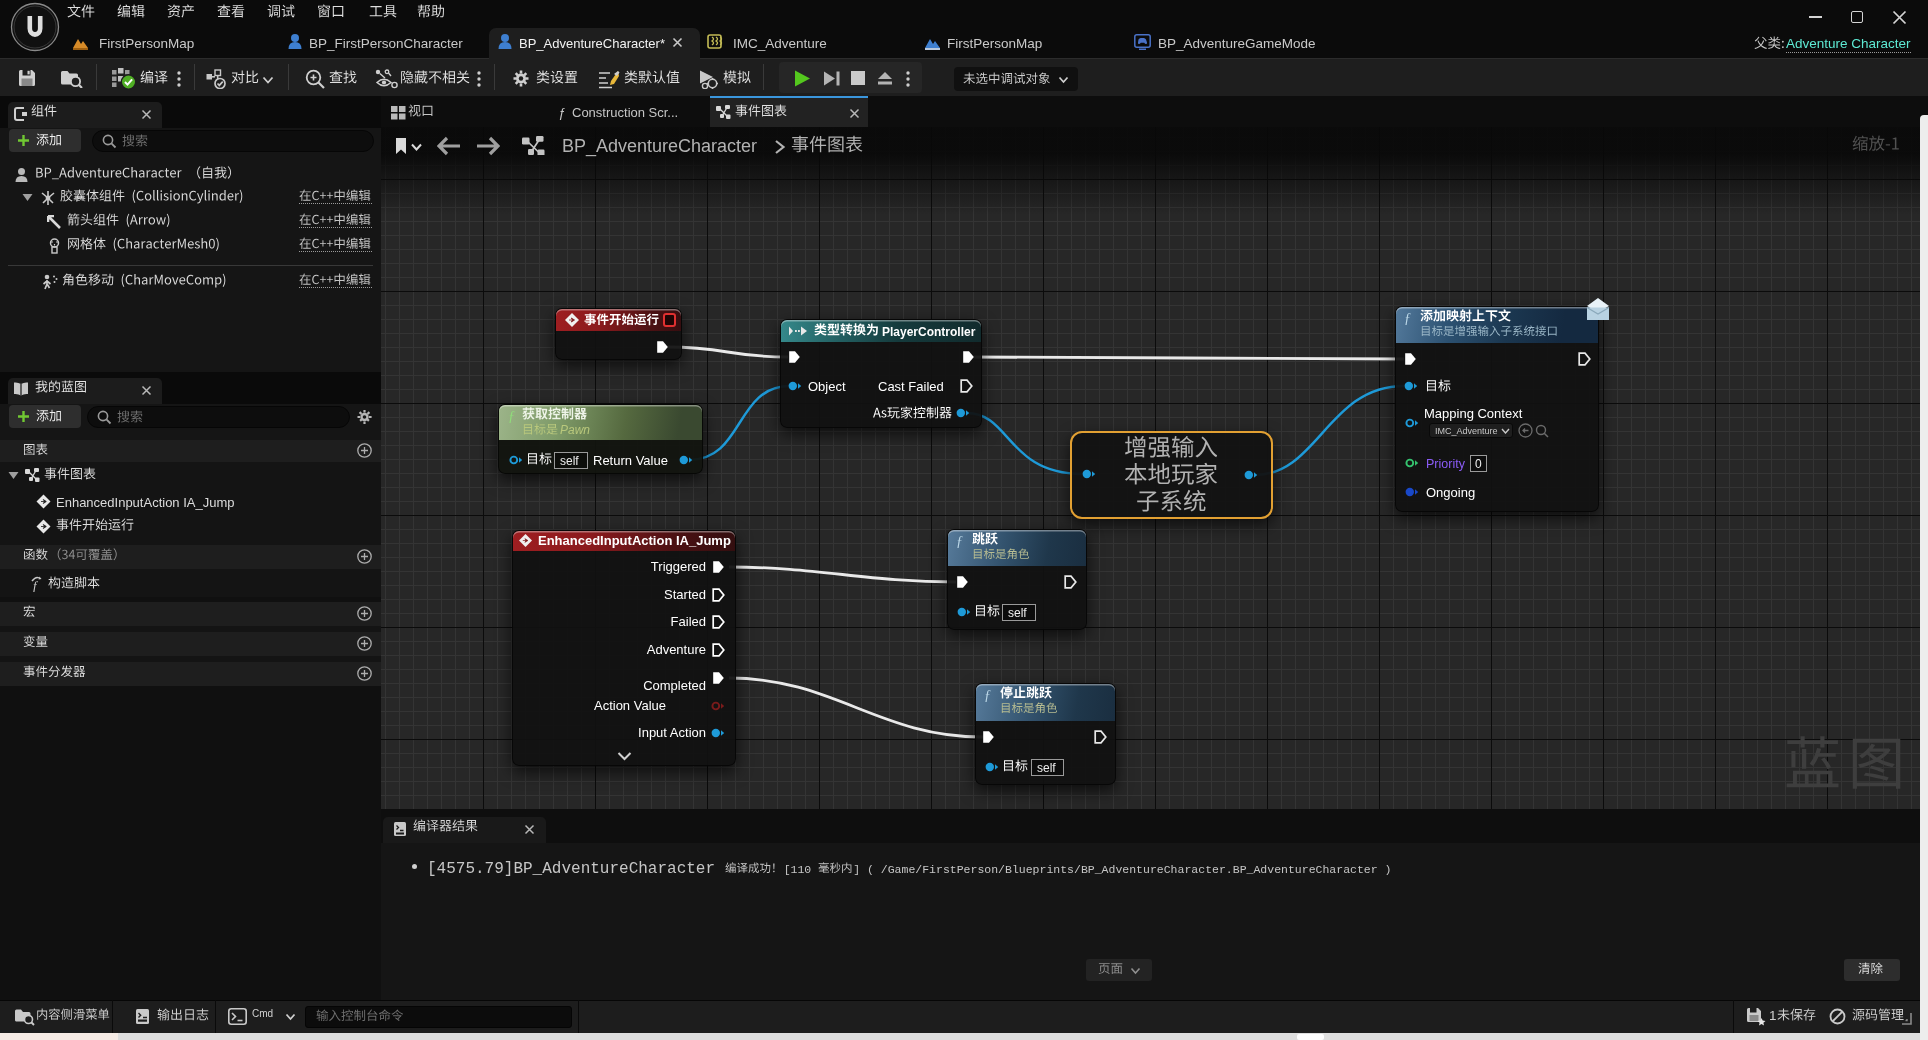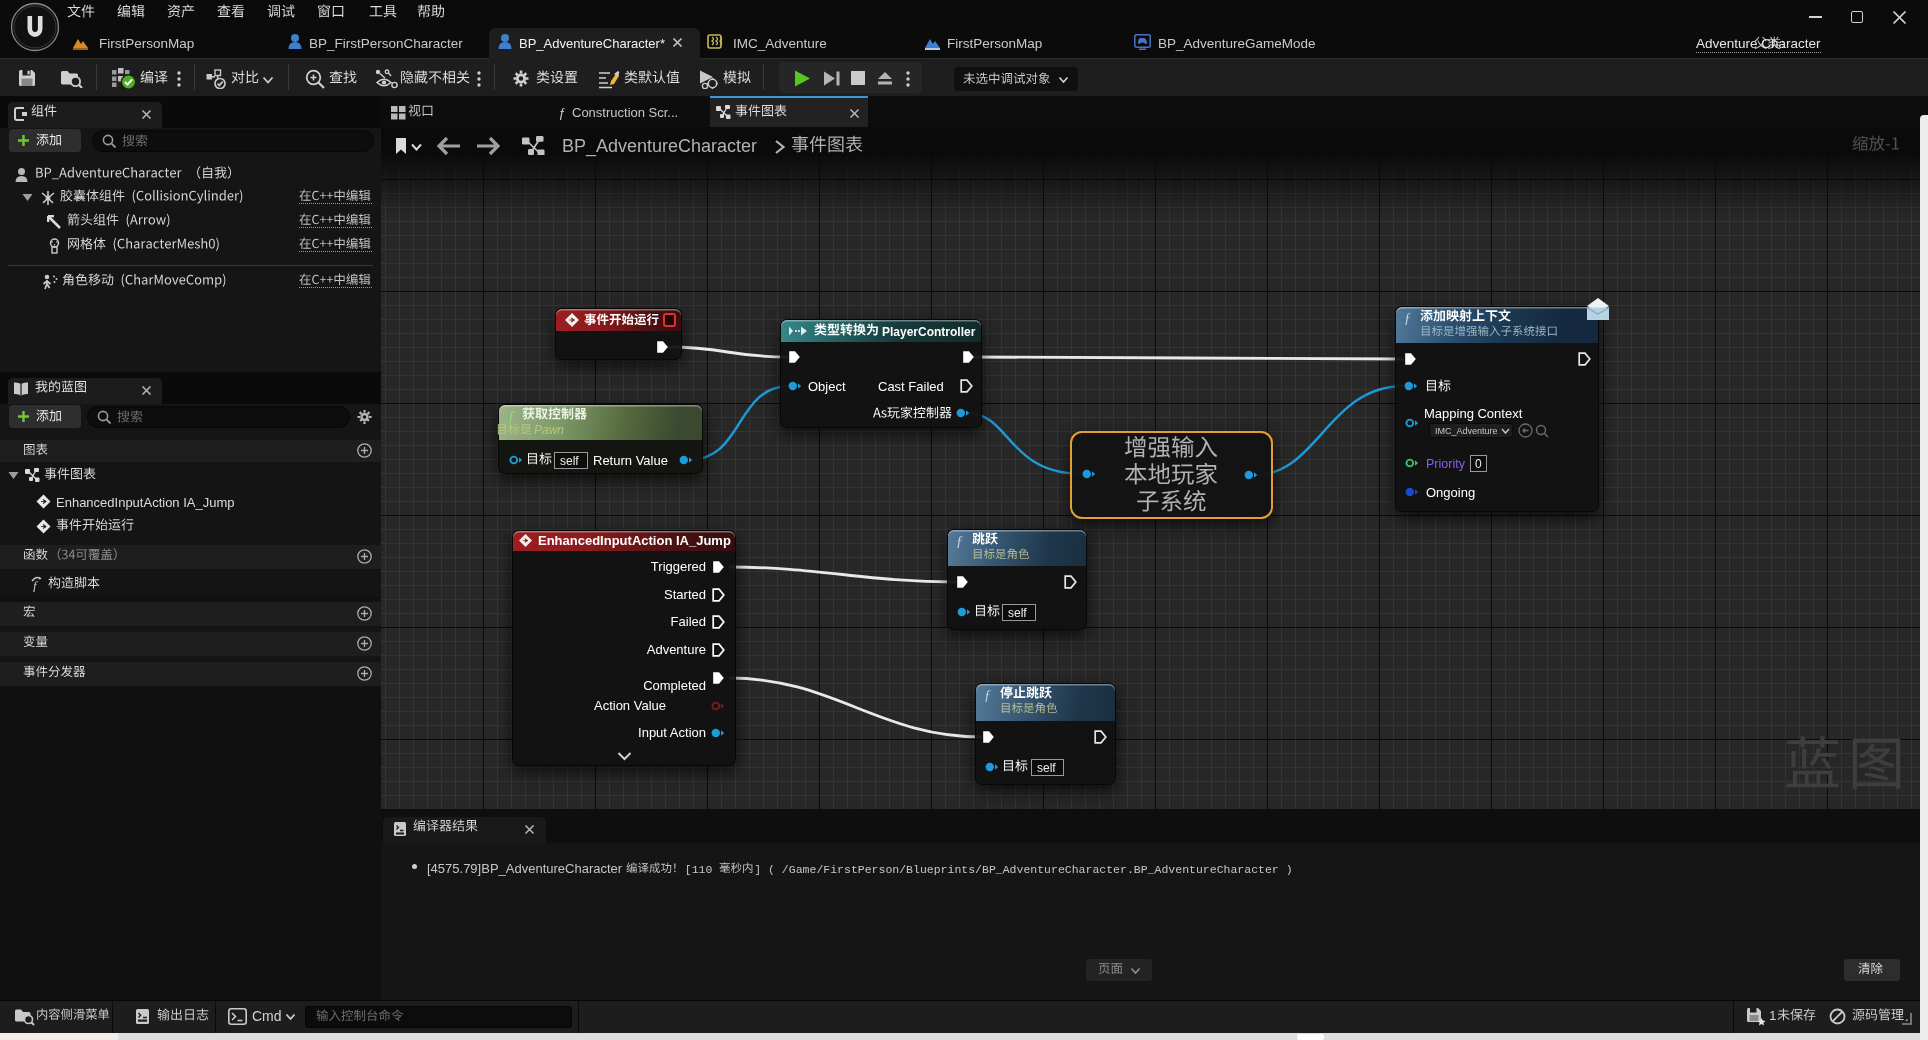--- a/index.html
+++ b/index.html
@@ -120,21 +120,21 @@
     <div style="position:absolute;left:1754px;top:36px;">
       <svg class="zh" width="32" height="16" viewBox="0 0 32 16">
         <g fill="#c9c9c9" transform="translate(0,11.9) scale(0.0135)">
           <use href="#z10" x="0"></use>
           <use href="#z11" x="1000"></use>
           <use href="#z12" x="2000"></use>
         </g>
       </svg>
     </div>
     <div class="abs" style="left:1786px;top:35.5px"></div>
-    <div class="tx" style="left:1696px;top:35.5px;font-size:13.5px;color:#e5e5e5;border-bottom:1px dotted #9a9a9a;padding-bottom:1px">Adventure Character</div>
+    <div class="tx" style="left:1786px;top:35.5px;font-size:13.5px;color:#5eead4;border-bottom:1px dotted #9a9a9a;padding-bottom:1px">Adventure Character</div>
     <div class="abs" style="left:0;top:58px;width:1928px;height:38px;background:#1e1e1e;border-top:1px solid #2c2c2c"></div>
     <div class="abs" style="left:489px;top:57px;width:211px;height:3px;background:#1e1e1e"></div>
     <svg class="abs" style="left:18px;top:69px" width="18" height="18">
 <path d="M1,2.5 a1.5,1.5 0 0 1 1.5,-1.5 H14 L17,4 V15.5 a1.5,1.5 0 0 1 -1.5,1.5 H2.5 A1.5,1.5 0 0 1 1,15.5 z" fill="#cfcfcf"></path>
 <rect x="4.5" y="1" width="8" height="5.5" fill="#1e1e1e"></rect>
       <rect x="9.5" y="1.8" width="2.2" height="3.6" fill="#cfcfcf"></rect>
 <rect x="3.5" y="9.5" width="11" height="7.5" fill="#888"></rect>
     </svg>
     <svg class="abs" style="left:60px;top:69px" width="24" height="19">
 <path d="M1,3.5 a1.5,1.5 0 0 1 1.5,-1.5 h5 l2,2.5 h7 a1.5,1.5 0 0 1 1.5,1.5 V14 a1.5,1.5 0 0 1 -1.5,1.5 h-14 A1.5,1.5 0 0 1 1,14 z" fill="#cfcfcf"></path>
@@ -954,21 +954,21 @@
       <svg class="zh" width="66" height="15" viewBox="0 0 66 15">
         <g fill="#eef4e8" transform="translate(0,11.4) scale(0.013)">
           <use href="#z86" x="0"></use>
           <use href="#z87" x="1000"></use>
           <use href="#z88" x="2000"></use>
           <use href="#z89" x="3000"></use>
           <use href="#z8a" x="4000"></use>
         </g>
       </svg>
     </div>
-    <div class="abs" style="left:496px;top:423px;display:flex">
+    <div class="abs" style="left:522px;top:423px;display:flex">
       <svg class="zh" width="37" height="14" viewBox="0 0 37 14">
         <g fill="#b9c87c" transform="translate(0,10.6) scale(0.012)">
           <use href="#z8b" x="0"></use>
           <use href="#z8c" x="1000"></use>
           <use href="#z8d" x="2000"></use>
         </g>
       </svg>
       <span style="font-size:12px;color:#b9c87c;font-style:italic;margin-left:1px;font-family:Liberation Sans">Pawn</span>
     </div>
     <svg style="position:absolute;left:509px;top:455px" width="14" height="10">
@@ -1254,21 +1254,21 @@
           <use href="#za3" x="4000"></use>
         </g>
       </svg>
     </div>
     <svg class="abs" style="left:524px;top:824px" width="11" height="11">
       <path d="M1.5,1.5 L9.5,9.5 M9.5,1.5 L1.5,9.5" stroke="#b9b9b9" stroke-width="1.5"></path>
     </svg>
     <div class="abs" style="left:381px;top:843px;width:1547px;height:157px;background:#151515"></div>
     <div class="abs" style="left:412px;top:864px;width:5px;height:5px;border-radius:50%;background:#cfcfcf"></div>
     <div class="abs" style="left:427px;top:860px;display:flex;align-items:baseline">
-      <span style="font-family:Liberation Sans, sans-serif;font-size:13px;color:#c6c6c6">[4575.79]BP_AdventureCharacter&nbsp;</span>
+      <span style="font-family:Liberation Mono, monospace;font-size:16px;color:#c6c6c6">[4575.79]BP_AdventureCharacter&nbsp;</span>
       <span style="position:relative;top:2px">
         <svg class="zh" width="59" height="13" viewBox="0 0 59 13">
           <g fill="#c6c6c6" transform="translate(0,10.1) scale(0.0115)">
             <use href="#z2" x="0"></use>
             <use href="#z13" x="1000"></use>
             <use href="#za4" x="2000"></use>
             <use href="#za5" x="3000"></use>
             <use href="#za6" x="4000"></use>
           </g>
         </svg>
@@ -1339,21 +1339,21 @@
           <use href="#zb5" x="3000"></use>
         </g>
       </svg>
     </div>
     <div class="abs" style="left:215px;top:1000px;width:1px;height:33px;background:#0a0a0a"></div>
     <svg class="abs" style="left:228px;top:1008px" width="19" height="17">
 <rect x="0.8" y="0.8" width="17.4" height="15.4" rx="2.5" fill="none" stroke="#c9c9c9" stroke-width="1.6"></rect>
 <path d="M4,5 l3.5,3.5 L4,12" stroke="#c9c9c9" stroke-width="1.6" fill="none"></path>
       <path d="M9.5,12.5 h5" stroke="#c9c9c9" stroke-width="1.6"></path>
     </svg>
-    <div class="tx" style="left:252px;top:1008px;font-size:14px;color:#d2d2d2">Cmd</div>
+    <div class="tx" style="left:252px;top:1008px;font-size:10px;color:#d2d2d2">Cmd</div>
     <svg class="abs" style="left:285px;top:1013px" width="11" height="8">
       <path d="M1.5,1.5 L5.5,6 L9.5,1.5" stroke="#cfcfcf" stroke-width="1.7" fill="none"></path>
     </svg>
     <div class="abs" style="left:305px;top:1006px;width:267px;height:22px;background:#0c0c0c;border:1px solid #050505;border-radius:3px"></div>
     <div style="position:absolute;left:316px;top:1009px;">
       <svg class="zh" width="89" height="14" viewBox="0 0 89 14">
         <g fill="#6e6e6e" transform="translate(0,11.0) scale(0.0125)">
           <use href="#z97" x="0"></use>
           <use href="#z98" x="1000"></use>
           <use href="#z84" x="2000"></use>

